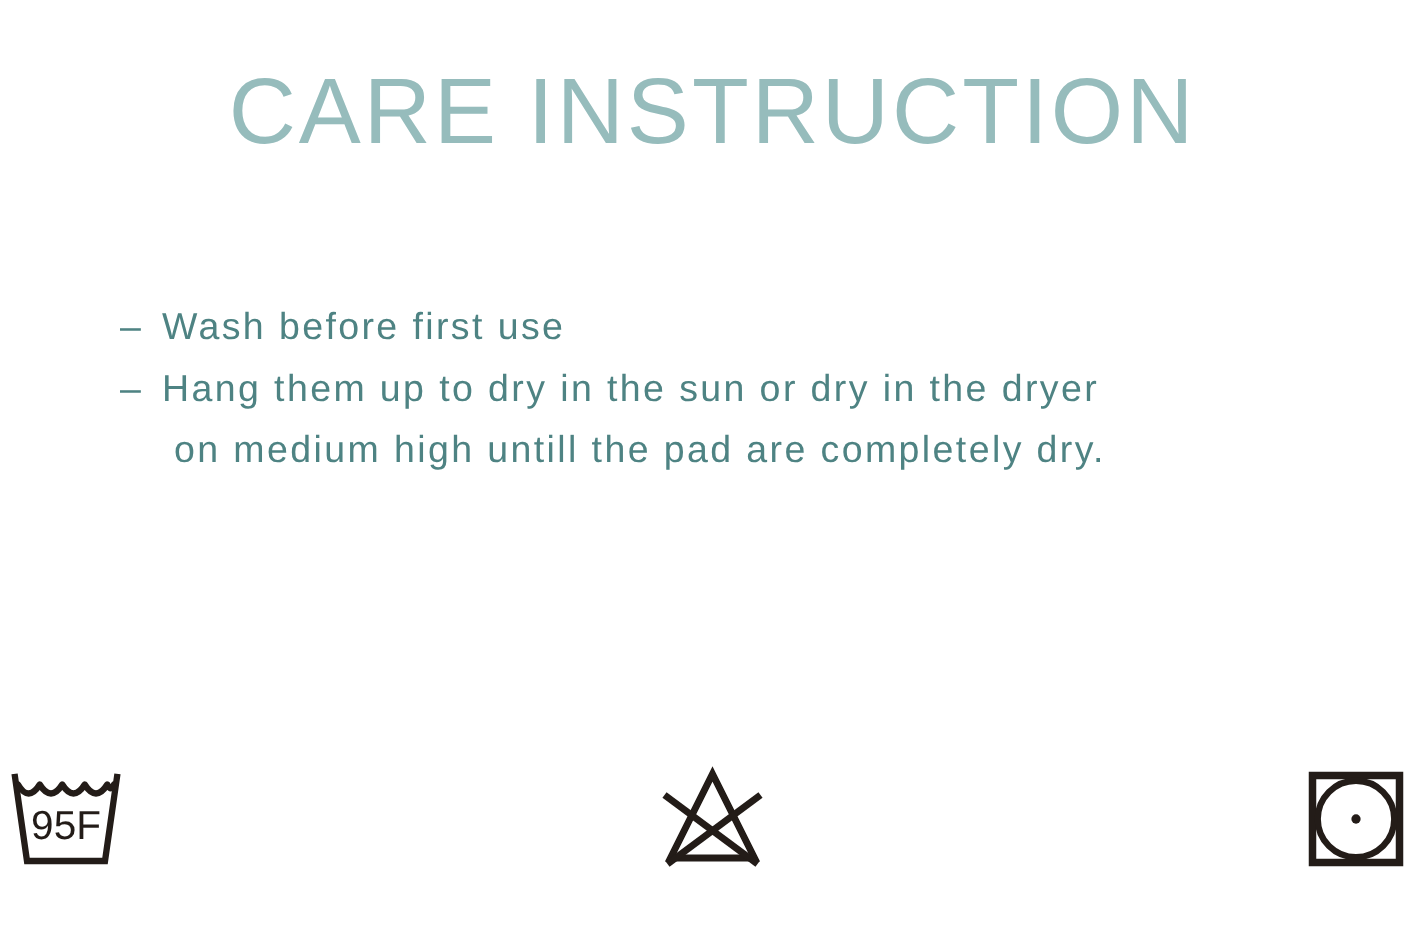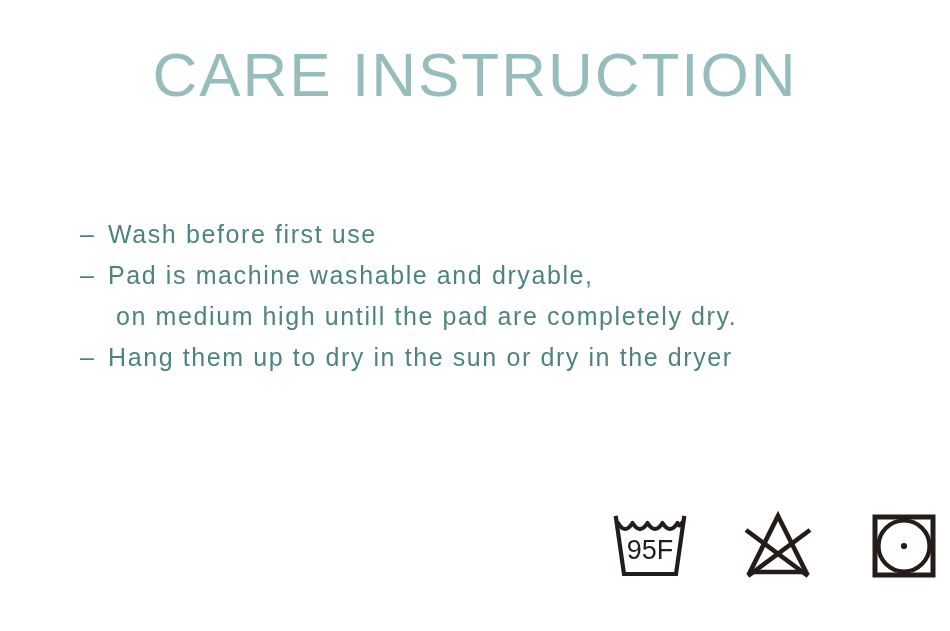--- a/index.html
+++ b/index.html
@@ -44,21 +44,20 @@
     position: absolute;
     left: 80px;
     top: 198px;
     width: 840px;
     color: #4e8383;
     font-family: "Liberation Sans", sans-serif;
     font-size: 25px;
     font-weight: 400;
     letter-spacing: 1.6px;
     line-height: 41px;
-    margin-top: 16px;
   }
   .line {
     display: block;
     white-space: nowrap;
   }
   .line .dash {
     display: inline-block;
     width: 28px;
   }
   .line.cont {
@@ -66,21 +65,21 @@
   }
 
   
   .symbols {
     position: absolute;
     left: 0;
     top: 508px;
     width: 950px;
     height: 86px;
     display: flex;
-    justify-content: flex-end;
+    justify-content: space-between;
     align-items: flex-start;
     gap: 40px;
   }
   .symbol {
     position: relative;
     width: 88px;
     height: 80px;
     display: flex;
     align-items: flex-start;
     justify-content: center;
@@ -105,26 +104,25 @@
 <body>
 
 <div id="care-label">
 
   <div class="title">CARE INSTRUCTION</div>
 
   <div class="instructions">
 
     <span class="line"><span class="dash">–</span><span>Wash before first use</span></span>
 
-    <span class="line"><span class="dash">–</span><span>Pad is machine washable and dryable,</span></span>
 
 
+    <span class="line"><span class="dash">–</span><span>Hang them up to dry in the sun or dry in the dryer</span></span>
+
     <span class="line cont"><span>on medium high untill the pad are completely dry.</span></span>
-
-    <span class="line"><span class="dash">–</span><span>Hang them up to dry in the sun or dry in the dryer</span></span>
 
 
   </div>
 
   <div class="symbols">
 
     <div class="symbol">
       <svg width="88" height="76" viewBox="0 0 88 76" aria-hidden="true">
         <path d="M10 10 L18 66 L70 66 L78 10" fill="none" stroke="#231c18" stroke-width="4.2" stroke-linecap="square" stroke-linejoin="miter"></path>
         <path d="M12 15 Q19 27 26.5 15 Q34 27 41.5 15 Q49 27 56.5 15 Q64 27 71.5 15 Q74 20 76 15" fill="none" stroke="#231c18" stroke-width="4.2" stroke-linecap="round" stroke-linejoin="round"></path>

